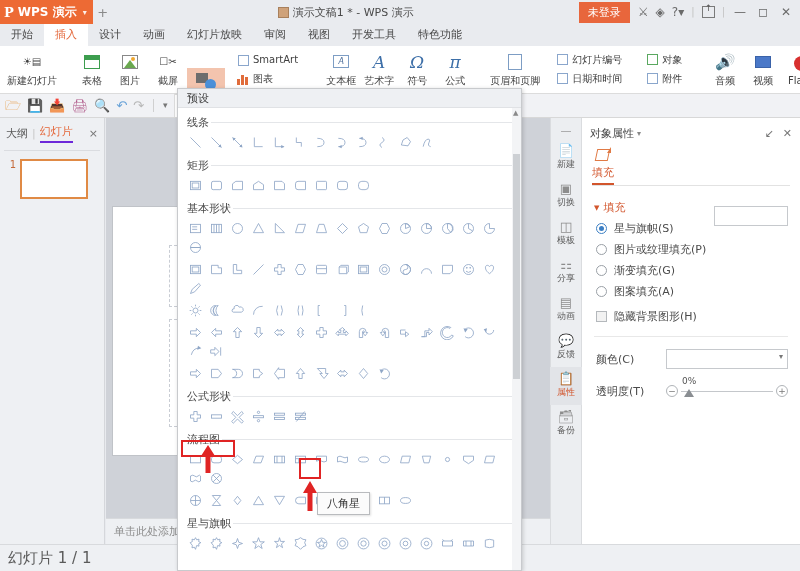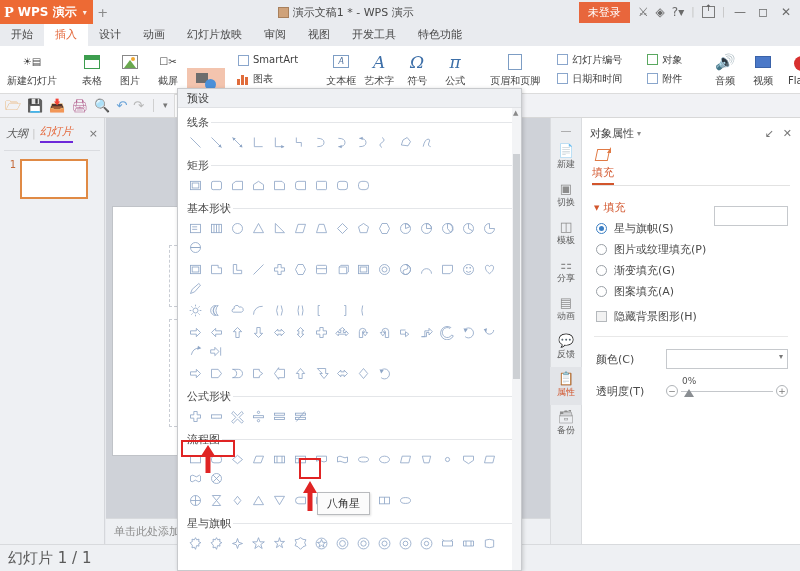--- a/index.html
+++ b/index.html
@@ -115,21 +115,21 @@
     border-bottom:none;padding:3px 8px;font-size:10px;color:#444;height:23px;
   }
   .doctab .dt{width:10px;height:10px;background:#e8663c;}
 
   
   .leftpane {
     position:absolute; left:0; top:118px; width:105px; height:430px; background:#eef0f3;
     border-right:1px solid #d5d7db;
   }
   .lp-head { display:flex; align-items:center; padding:6px 6px 3px; gap:4px; font-size:11px;}
-  .lp-head .t { color:#5a5a5a;font-style:italic; }
+  .lp-head .t { color:#5a5a5a; }
   .lp-head .t.active { color:#e4673a; border-bottom:2px solid #6d28d9; padding-bottom:2px;}
   .lp-head .bar { color:#c8c8c8; }
   .lp-head .x { margin-left:auto; color:#777; font-size:11px;}
   .lp-divider{height:1px;background:#dadce0;margin:4px 4px 0;}
   .thumbrow { display:flex; align-items:flex-start; gap:4px; padding:8px 6px;}
   .thumbnum { font-size:10px; color:#c46a3a; width:10px; text-align:right;}
   .thumb { width:68px; height:40px; background:#fff; border:2px solid #e08a45; }
 
   
   .canvas-area {

